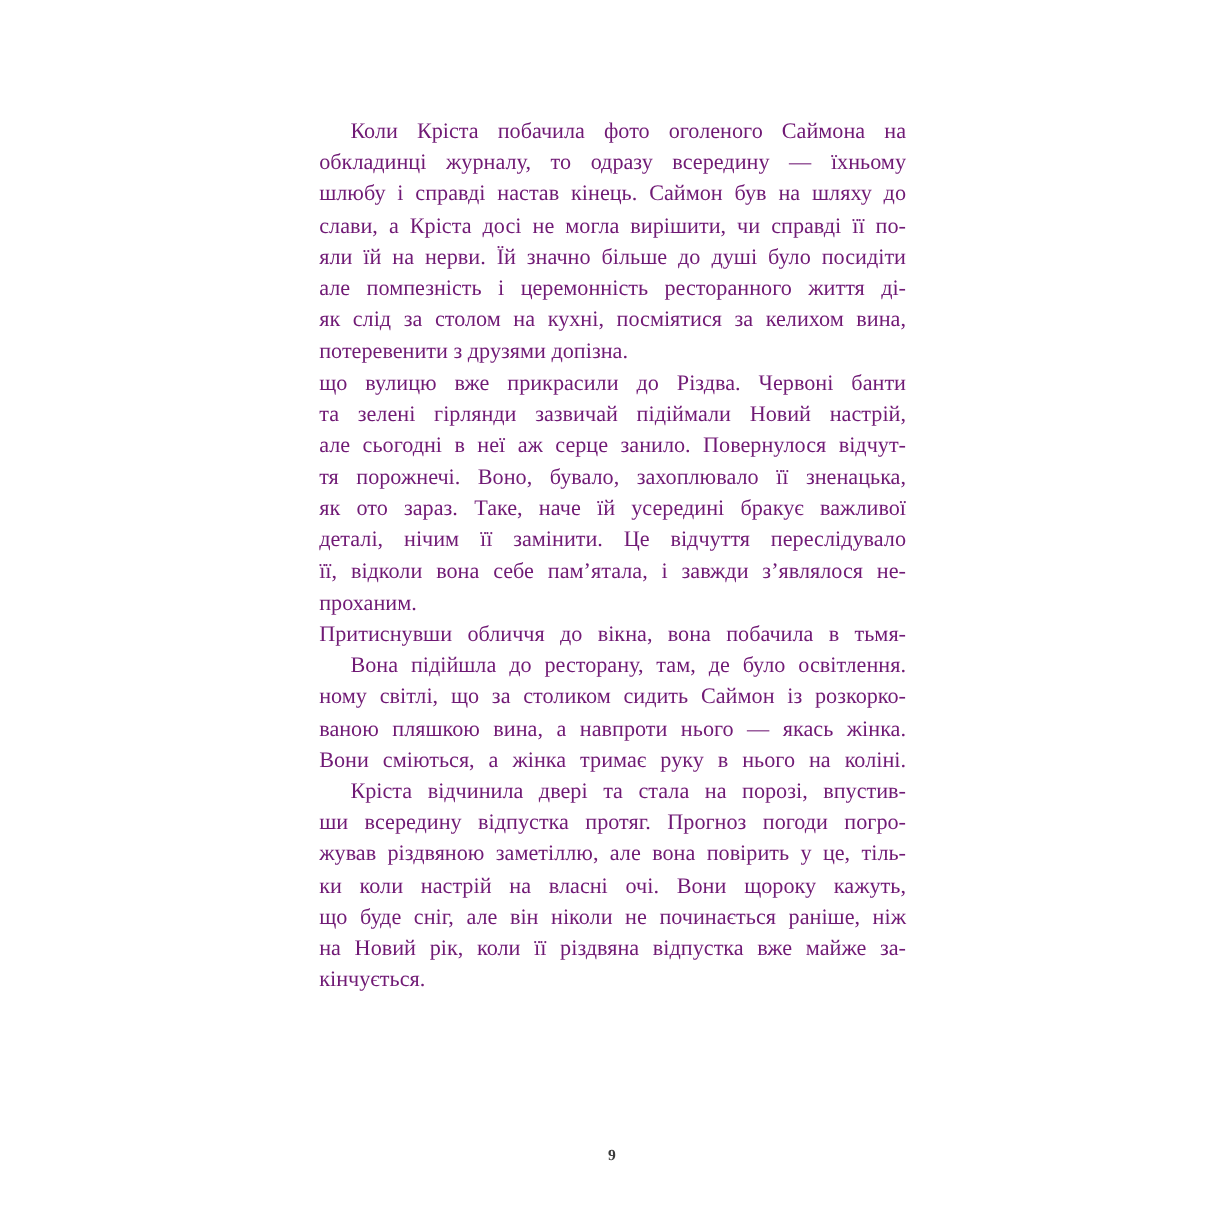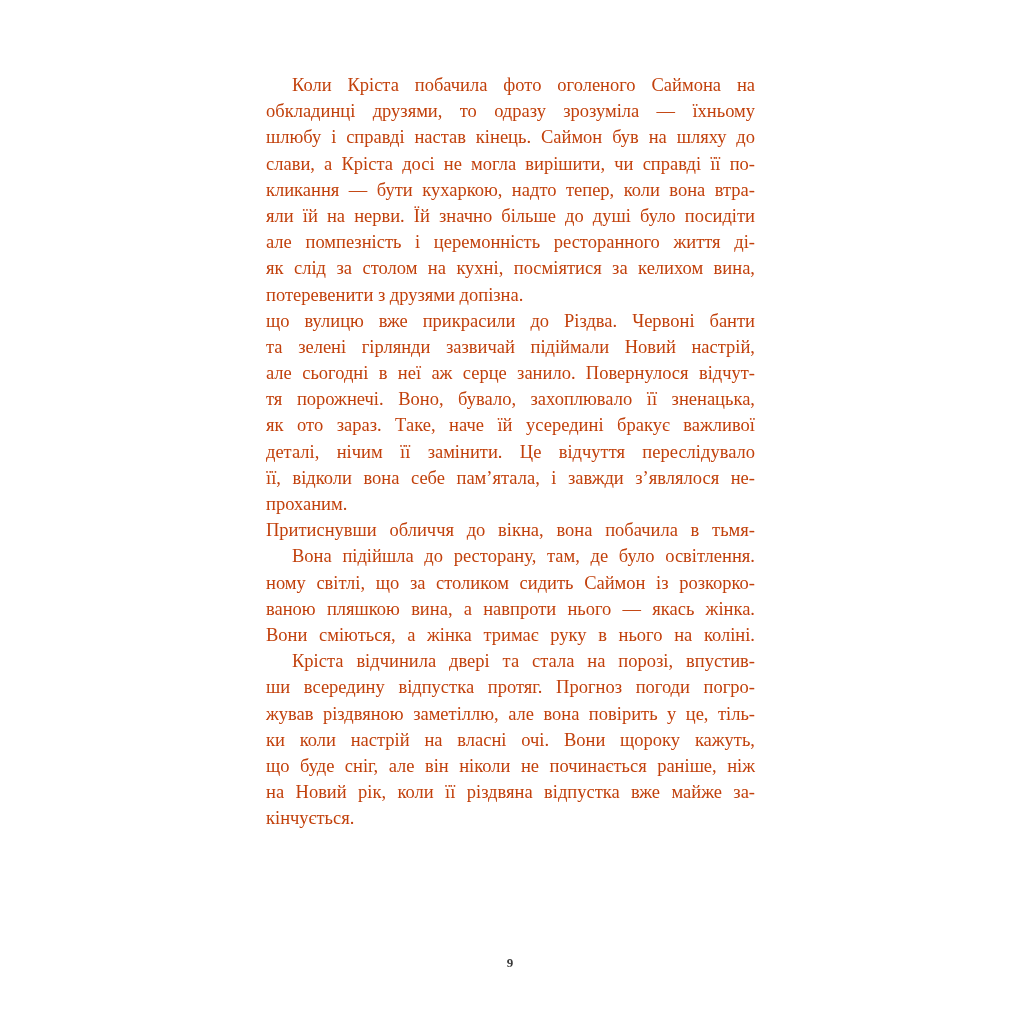--- a/index.html
+++ b/index.html
@@ -4,23 +4,23 @@
 <style>
   html, body { margin: 0; padding: 0; }
   body {
     width: 1024px; height: 1024px; background: #ffffff;
     position: relative; overflow: hidden;
   }
   .page {
     position: absolute; left: 0; top: 0; width: 1024px; height: 1024px; background: #fff;
   }
   .text-block {
-    position: absolute; left: 266px; top: 72px; width: 489px;
+    position: absolute; left: 266px; top: 97px; width: 489px;
     font-family: "Liberation Serif", "DejaVu Serif", serif;
-    font-size: 18.5px; line-height: 26.2px; color: #c2410c;
+    font-size: 18.5px; line-height: 26.2px; color: #701a75;
   }
   .line {
     display: block; width: 100%; height: 26.2px; overflow: visible;
     text-align: justify; text-align-last: justify;
     white-space: normal;
   }
   .line.indent { padding-left: 26px; box-sizing: border-box; }
   .line.last { text-align: right; text-align-last: left; }
   .page-number {
     position: absolute; left: 0; width: 1024px; top: 955px; text-align: center;
@@ -30,24 +30,23 @@
   .page-number span { position: relative; left: -2px; }
 </style>
 </head>
 <body>
 
 <div class="page">
   <div class="text-block">
 
     <div class="paragraph">
       <div class="line indent">Коли Кріста побачила фото оголеного Саймона на</div>
-      <div class="line">обкладинці друзями, то одразу зрозуміла — їхньому</div>
+      <div class="line">обкладинці журналу, то одразу всередину — їхньому</div>
       <div class="line">шлюбу і справді настав кінець. Саймон був на шляху до</div>
       <div class="line">слави, а Кріста досі не могла вирішити, чи справді її по-</div>
-      <div class="line">кликання — бути кухаркою, надто тепер, коли вона втра-</div>
       <div class="line">яли їй на нерви. Їй значно більше до душі було посидіти</div>
       <div class="line">але помпезність і церемонність ресторанного життя ді-</div>
       <div class="line">як слід за столом на кухні, посміятися за келихом вина,</div>
       <div class="line last">потеревенити з друзями допізна.</div>
     </div>
 
     <div class="paragraph">
       <div class="line">що вулицю вже прикрасили до Різдва. Червоні банти</div>
       <div class="line">та зелені гірлянди зазвичай підіймали Новий настрій,</div>
       <div class="line">але сьогодні в неї аж серце занило. Повернулося відчут-</div>

